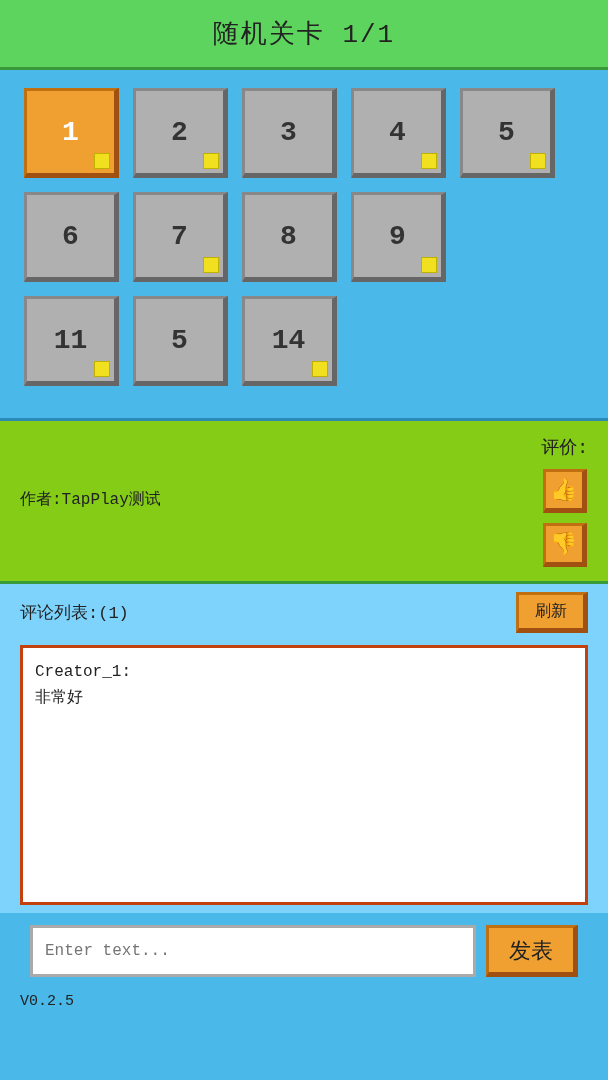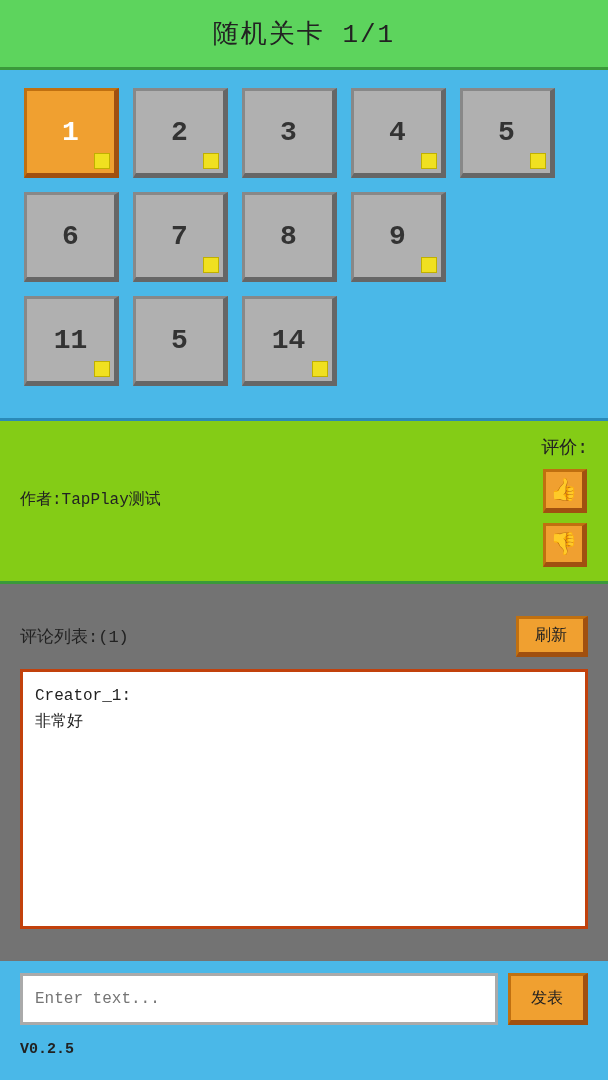--- a/index.html
+++ b/index.html
@@ -124,22 +124,22 @@
       border-right: 5px solid #a05010;
       display: flex;
       align-items: center;
       justify-content: center;
       cursor: pointer;
       font-size: 22px;
     }
 
     
     .comment-section {
-      background: #737373;
-      padding: 32px 20px;
+      background: #7dd3fc;
+      padding: 8px 20px;
       flex: 1;
     }
 
     .comment-header {
       display: flex;
       align-items: center;
       justify-content: space-between;
       margin-bottom: 12px;
     }
 
@@ -175,21 +175,21 @@
       font-family: 'Courier New', Courier, monospace;
       color: #222;
       line-height: 1.6;
       overflow-y: auto;
     }
 
     
     .input-row {
       display: flex;
       gap: 10px;
-      padding: 12px 20px;
+      padding: 12px 30px;
       background: #4ab8e8;
       align-items: center;
     }
 
     .text-input {
       flex: 1;
       height: 52px;
       border: 3px solid #aaa;
       background: #fff;
       padding: 0 12px;
@@ -198,35 +198,34 @@
       color: #aaa;
       outline: none;
     }
 
     .submit-btn {
       background: #f0a030;
       border: 3px solid #c07010;
       border-bottom: 5px solid #a05010;
       border-right: 5px solid #a05010;
       padding: 8px 20px;
-      font-size: 16px;
+      font-size: 22px;
       font-family: 'Courier New', Courier, monospace;
       cursor: pointer;
       color: #222;
       height: 52px;
     }
 
     
     .version {
       padding: 4px 20px;
       font-size: 15px;
       font-family: 'Courier New', Courier, monospace;
       color: #222;
       background: #4ab8e8;
-      font-weight: bold;
     }
   </style>
 </head>
 <body>
 
 <div class="header">
   <span class="header-title">随机关卡 1/1</span>
 </div>
 
 <div class="level-grid-area">

